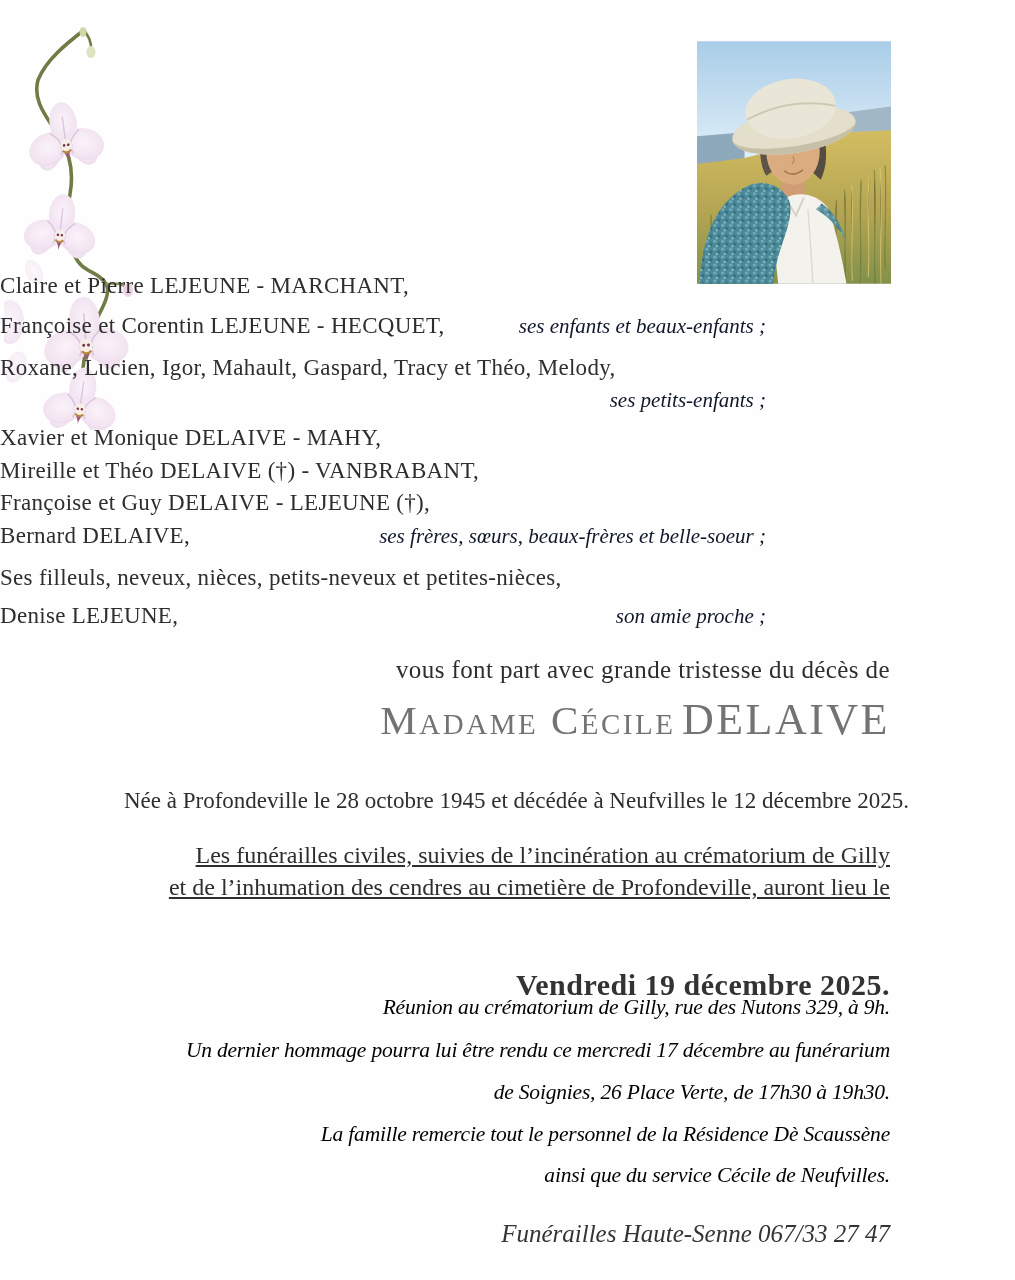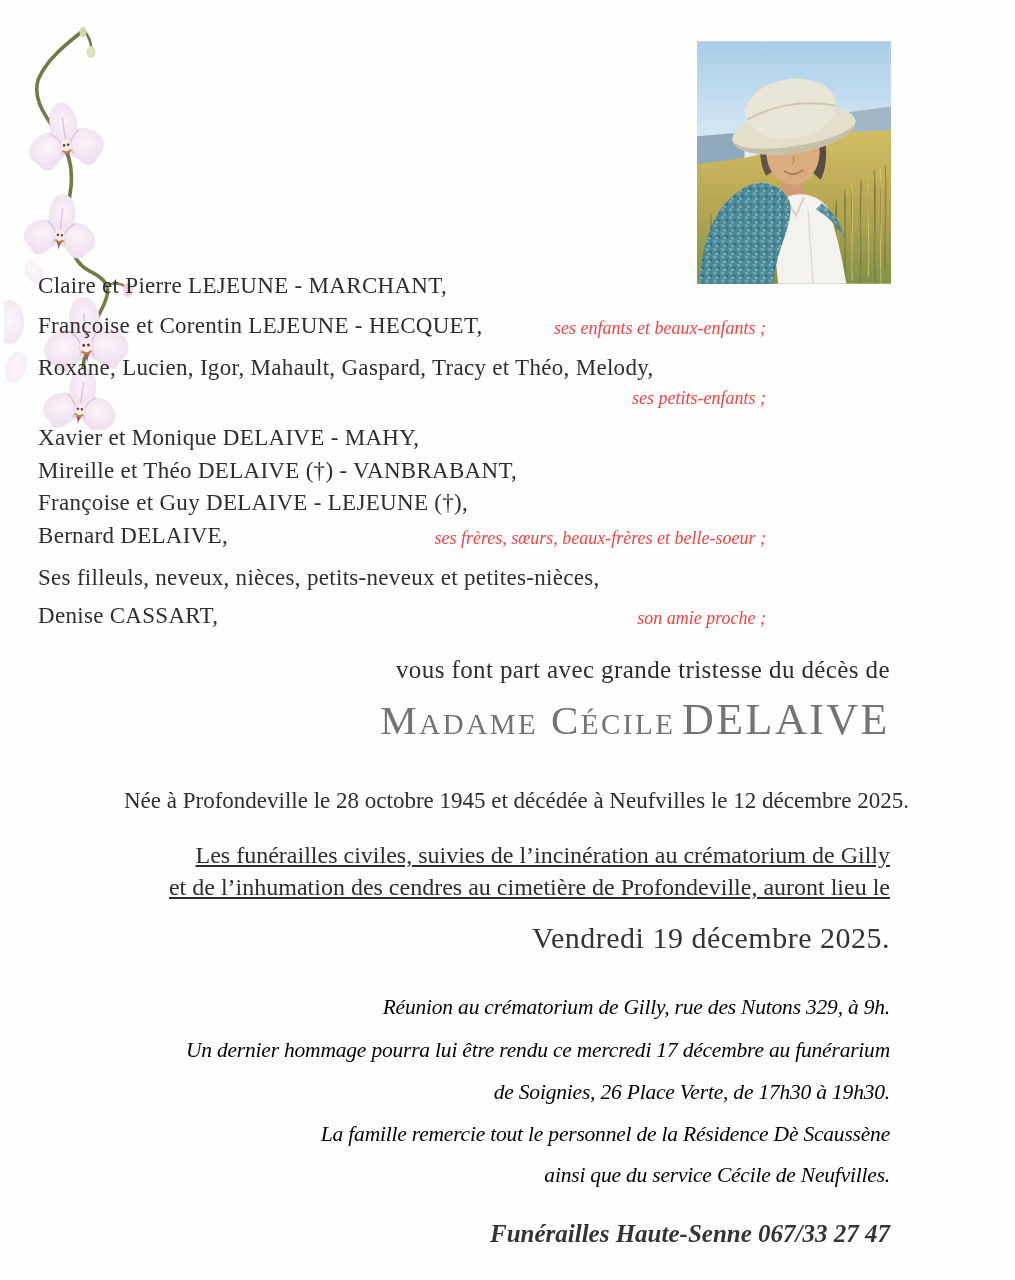--- a/index.html
+++ b/index.html
@@ -10,39 +10,39 @@
     background:#fefefe;
     font-family:"Liberation Serif","DejaVu Serif",serif;
     color:#2e2e2e;
     overflow:hidden;
   }
   .orchid { position:absolute; left:4px; top:22px; width:138px; height:408px; }
   .photo  { position:absolute; left:697px; top:40px; width:194px; height:245px; }
 
   .fam-row {
     position:absolute; left:0; width:766px;
-    display:flex; justify-content:space-between; align-items:flex-end;
-    font-size:23px; white-space:nowrap;padding-left:38px;
+    display:flex; justify-content:space-between; align-items:center;
+    font-size:23px; white-space:nowrap;
   }
   .fam-left  { letter-spacing:0.3px; }
-  .fam-right { font-style:italic; font-size:18px; color:#ef4444; }
+  .fam-right { font-style:italic; font-size:21px; color:#0f172a; }
 
   .center-line {
     position:absolute; left:124px; width:766px;
     text-align:right; white-space:nowrap;
   }
   .announce { font-size:25px; letter-spacing:0.4px; }
   .deceased { letter-spacing:2.5px; color:#737373; }
   .deceased .sc { font-variant:small-caps; font-size:41px; }
   .deceased .surname { font-size:44px; }
   .birthline { font-size:23px; }
   .funline   { font-size:24px;text-decoration:underline; }
-  .fundate   { font-size:30px; font-weight:normal; letter-spacing:0.5px; color:#333; }
+  .fundate   { font-size:30px; font-weight:bold; letter-spacing:0.5px; color:#333;margin-top:47px; }
   .detail    { font-style:italic; font-size:21.5px; letter-spacing:-0.2px; color:#000000; }
-  .footer    { font-style:italic; font-size:25px; color:#343434;font-weight:bold; }
+  .footer    { font-style:italic; font-size:25px; color:#343434; }
 </style>
 </head>
 <body>
 
 <div class="page">
 
   <svg class="orchid" viewBox="0 0 138 408" aria-hidden="true">
     <defs>
       <radialGradient id="petalG" cx="50%" cy="45%" r="65%">
         <stop offset="0%" stop-color="#faf3fa"></stop>
@@ -193,21 +193,21 @@
     </div>
     <div class="fam-row" style="top:523px">
       <span class="fam-left">Bernard DELAIVE,</span>
       <span class="fam-right">ses frères, sœurs, beaux-frères et belle-soeur ;</span>
     </div>
     <div class="fam-row" style="top:565px">
       <span class="fam-left">Ses filleuls, neveux, nièces, petits-neveux et petites-nièces,</span>
       <span class="fam-right"></span>
     </div>
     <div class="fam-row" style="top:603px">
-      <span class="fam-left">Denise CASSART,</span>
+      <span class="fam-left">Denise LEJEUNE,</span>
       <span class="fam-right">son amie proche ;</span>
     </div>
   </div>
 
   <div class="center-line announce" style="top:656px">vous font part avec grande tristesse du décès de</div>
 
   <div class="center-line deceased" style="top:694px">
     <span class="sc">Madame Cécile</span>
     <span class="surname">DELAIVE</span>
   </div>

